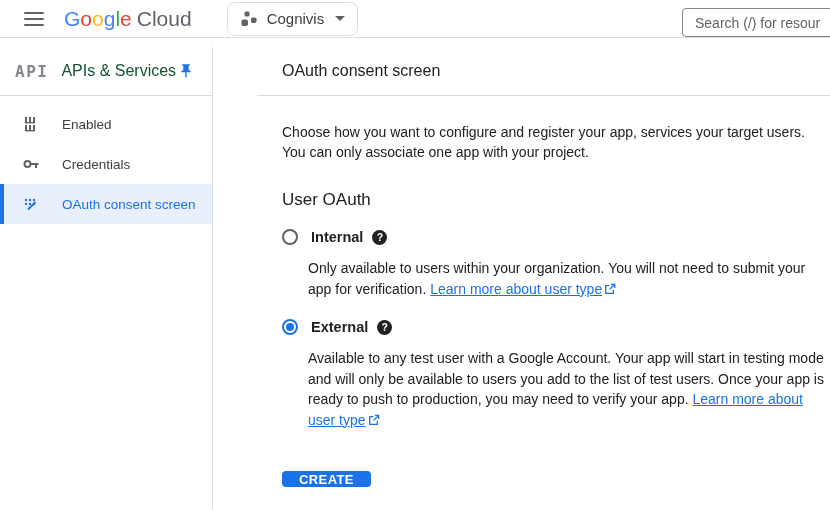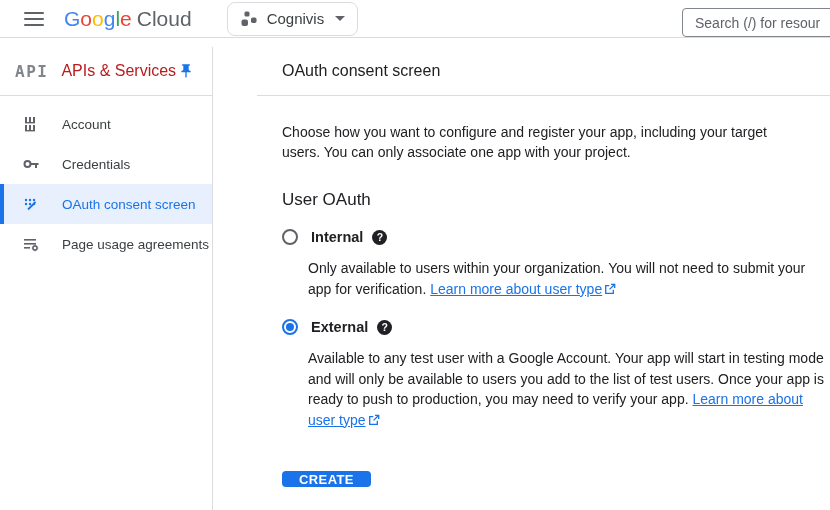--- a/index.html
+++ b/index.html
@@ -55,21 +55,21 @@
   }
   .sidebar-header {
     height: 49px; border-bottom: 1px solid #dadce0;
     display: flex; align-items: center;
   }
   .api-logo {
     margin-left: 15px;
     font-family: "DejaVu Sans Mono", monospace;
     font-weight: bold; font-size: 16px; letter-spacing: 1.5px; color: #80868b;
   }
-  .sidebar-title { margin-left: 13px; font-size: 16px; color: #b91c1c; flex: 1; }
+  .sidebar-title { margin-left: 13px; font-size: 16px; color: #14532d; flex: 1; }
   .pin-btn { margin-right: 18px; cursor: pointer; display: flex; }
 
   .nav { padding-top: 8px; }
   .nav-item {
     height: 40px; display: flex; align-items: center;
     cursor: pointer; position: relative;
   }
   .nav-item .nav-icon { width: 18px; height: 18px; margin-left: 22px; flex: 0 0 18px; display: flex; }
   .nav-item .nav-label { margin-left: 22px; font-size: 13.5px; color: #3c4043; }
   .nav-item.selected { background: #e8f0fe; }
@@ -164,21 +164,21 @@
           <rect x="3" y="2" width="2" height="5"></rect>
             <rect x="7" y="2" width="2" height="5"></rect>
           <rect x="11" y="2" width="2" height="5"></rect>
             <rect x="3" y="7" width="10" height="1.4"></rect>
           <rect x="3" y="10" width="2" height="5"></rect>
             <rect x="7" y="10" width="2" height="5"></rect>
           <rect x="11" y="10" width="2" height="5"></rect>
             <rect x="3" y="15" width="10" height="1.4"></rect>
         </svg>
       </span>
-      <span class="nav-label">Account</span>
+      <span class="nav-label">Enabled</span>
     </div>
 
     <div class="nav-item">
       <span class="nav-icon">
         <svg width="18" height="18" viewBox="0 0 18 18">
           <circle cx="5.5" cy="9" r="3" fill="none" stroke="#5f6368" stroke-width="2"></circle>
           <rect x="8.5" y="8" width="8" height="2" fill="#5f6368"></rect>
           <rect x="13" y="10" width="2" height="3" fill="#5f6368"></rect>
         </svg>
       </span>
@@ -195,43 +195,29 @@
             <circle cx="4" cy="9" r="1.2"></circle>
               <circle cx="8" cy="9" r="1.2"></circle>
               <circle cx="12" cy="9" r="1.2"></circle>
           </g>
           <path d="M6 14.5L13.5 7" stroke="#1a73e8" stroke-width="1.8" fill="none"></path>
         </svg>
       </span>
       <span class="nav-label">OAuth consent screen</span>
     </div>
 
-    <div class="nav-item">
-      <span class="nav-icon">
-        <svg width="18" height="18" viewBox="0 0 18 18">
-          <rect x="2" y="4" width="12" height="1.6" fill="#5f6368"></rect>
-          <rect x="2" y="8" width="12" height="1.6" fill="#5f6368"></rect>
-          <rect x="2" y="12" width="6" height="1.6" fill="#5f6368"></rect>
-          <circle cx="13" cy="13" r="2" fill="none" stroke="#5f6368" stroke-width="1.4"></circle>
-          <g stroke="#5f6368" stroke-width="1.2">
-            <path d="M13 9.8v1.2M13 15v1.2M9.8 13h1.2M15 13h1.2M10.8 10.8l.9.9M14.3 14.3l.9.9M15.2 10.8l-.9.9M11.7 14.3l-.9.9"></path>
-          </g>
-        </svg>
-      </span>
-      <span class="nav-label">Page usage agreements</span>
-    </div>
 
   </div>
 </nav>
 
 <main class="main">
   <div class="main-header">OAuth consent screen</div>
 
   <div class="content">
-    <p class="intro">Choose how you want to configure and register your app, including your target users. You can only associate one app with your project.</p>
+    <p class="intro">Choose how you want to configure and register your app, services your target users. You can only associate one app with your project.</p>
 
     <h2 class="user-type-heading">User OAuth</h2>
 
     
     <div class="option-row">
       <span class="radio"></span>
       <span class="option-label">Internal</span>
       <span class="help-icon">
           <span>?</span>
         </span>

